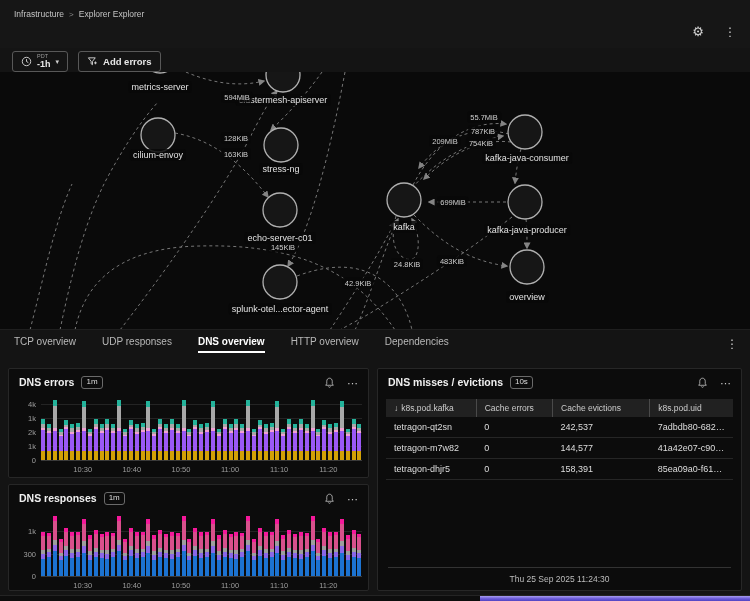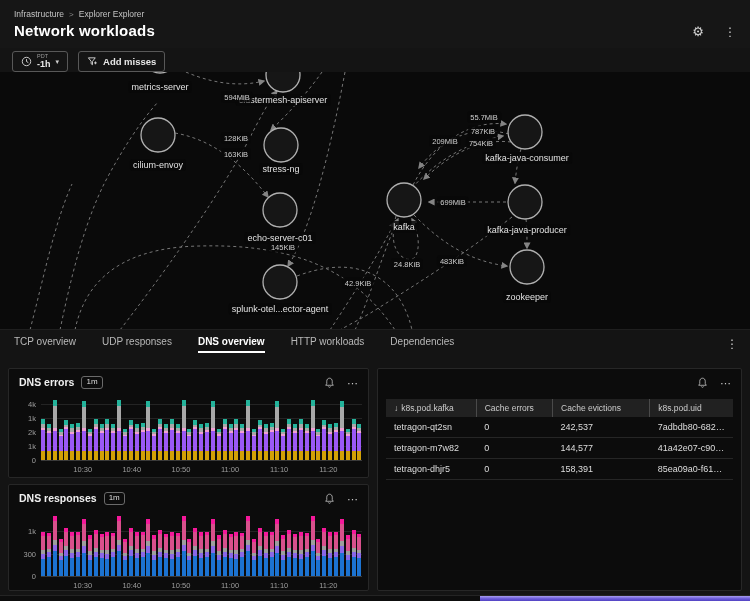--- a/index.html
+++ b/index.html
@@ -78,21 +78,20 @@
 </style>
 </head>
 <body>
 
 <div class="header">
   <div class="breadcrumb">
     <span>Infrastructure</span>
     <span class="sep">&gt;</span>
     <span>Explorer Explorer</span>
   </div>
-  <div class="page-title">Network workloads</div>
   <div class="hdr-icons">
     <span class="gear icon-btn">⚙</span>
     <span class="kebab-v icon-btn">⋮</span>
   </div>
 </div>
 
 <div class="toolbar">
   <div class="tbtn">
     <svg width="11" height="11" viewBox="0 0 12 12">
       <circle cx="6" cy="6" r="4.6" fill="none" stroke="#d8d8d8" stroke-width="1"></circle>
@@ -102,21 +101,21 @@
       <span class="time-zone">PDT</span>
       <span class="time-range">-1h</span>
     </span>
     <span class="caret">▾</span>
   </div>
   <div class="tbtn">
     <svg width="11" height="11" viewBox="0 0 12 12">
       <path d="M1.5 2 H9 L6 5.8 V9.5 L4.5 8.5 V5.8 Z" fill="none" stroke="#d8d8d8" stroke-width="1"></path>
       <path d="M9.2 6 v3 M7.7 7.5 h3" stroke="#d8d8d8" stroke-width="1"></path>
     </svg>
-    <span class="tbtn-label">Add misses</span>
+    <span class="tbtn-label">Add errors</span>
   </div>
 </div>
 
 <div class="graph-layer">
   <svg width="750" height="258" viewBox="0 0 750 258">
     <defs>
       <marker id="arr" viewBox="0 0 10 10" refX="8" refY="5" markerWidth="7" markerHeight="7" orient="auto-start-reverse">
         <path d="M0,0 L10,5 L0,10 z" fill="#9a9a9a"></path>
       </marker>
     </defs>
@@ -152,48 +151,48 @@
       <circle cx="280" cy="210" r="17"></circle>
       <circle cx="404" cy="128" r="17"></circle>
       <circle cx="525" cy="60" r="17"></circle>
       <circle cx="525" cy="130" r="17"></circle>
       <circle cx="527" cy="195" r="17"></circle>
     </g>
   </svg>
 
   <div class="node-label" style="left:160px; top:9px;">metrics-server</div>
   <div class="node-label" style="left:283px; top:22px;">clustermesh-apiserver</div>
-  <div class="node-label" style="left:158px; top:87px;">cilium-envoy</div>
+  <div class="node-label" style="left:158px; top:77px;">cilium-envoy</div>
   <div class="node-label" style="left:281px; top:91px;">stress-ng</div>
   <div class="node-label" style="left:280px; top:160px;">echo-server-c01</div>
   <div class="node-label" style="left:280px; top:231px;">splunk-otel...ector-agent</div>
   <div class="node-label" style="left:404px; top:149px;">kafka</div>
   <div class="node-label" style="left:527px; top:80px;">kafka-java-consumer</div>
   <div class="node-label" style="left:527px; top:152px;">kafka-java-producer</div>
-  <div class="node-label" style="left:527px; top:219px;">zookeeper</div>
+  <div class="node-label" style="left:527px; top:219px;">overview</div>
 
   <div class="edge-label" style="left:237px; top:25px;">594MiB</div>
   <div class="edge-label" style="left:236px; top:66px;">128KiB</div>
   <div class="edge-label" style="left:236px; top:82px;">163KiB</div>
   <div class="edge-label" style="left:484px; top:45px;">55.7MiB</div>
   <div class="edge-label" style="left:483px; top:59px;">787KiB</div>
   <div class="edge-label" style="left:445px; top:69px;">209MiB</div>
   <div class="edge-label" style="left:481px; top:71px;">754KiB</div>
   <div class="edge-label" style="left:453px; top:130px;">699MiB</div>
   <div class="edge-label" style="left:407px; top:192px;">24.8KiB</div>
   <div class="edge-label" style="left:452px; top:189px;">483KiB</div>
   <div class="edge-label" style="left:283px; top:175px;">145KiB</div>
   <div class="edge-label" style="left:358px; top:211px;">42.9KiB</div>
 </div>
 
 <div class="tabs">
   <span class="tab">TCP overview</span>
   <span class="tab">UDP responses</span>
   <span class="tab active">DNS overview</span>
-  <span class="tab">HTTP workloads</span>
+  <span class="tab">HTTP overview</span>
   <span class="tab">Dependencies</span>
   <span class="tabs-kebab">⋮</span>
 </div>
 
 <div class="panel" style="left:8px; top:368px; width:361px; height:110px;">
   <div class="panel-hd">
     <span class="panel-title">DNS errors</span>
     <span class="badge">1m</span>
   </div>
   <div class="panel-icons">
@@ -1029,20 +1028,24 @@
         <div class="xtick" style="left: 90.843px;">10:40</div>
         <div class="xtick" style="left: 139.956px;">10:50</div>
         <div class="xtick" style="left: 189.069px;">11:00</div>
         <div class="xtick" style="left: 238.182px;">11:10</div>
         <div class="xtick" style="left: 287.295px;">11:20</div>
       </div>
   </div>
 </div>
 
 <div class="panel" style="left:377px; top:368px; width:365px; height:223px;">
+  <div class="panel-hd">
+    <span class="panel-title">DNS misses / evictions</span>
+    <span class="badge">10s</span>
+  </div>
   <div class="panel-icons">
     <svg width="11" height="12" viewBox="0 0 16 17" class="icon-btn">
       <path d="M8 1.5 C5.4 1.5 4 3.6 4 6 L4 9.5 L2.5 11.8 L13.5 11.8 L12 9.5 L12 6 C12 3.6 10.6 1.5 8 1.5 Z" fill="none" stroke="#d0d0d0" stroke-width="1.1"></path>
       <path d="M6.3 13.5 A1.8 1.8 0 0 0 9.7 13.5" fill="none" stroke="#d0d0d0" stroke-width="1.1"></path>
     </svg>
     <span class="kebab-h">⋯</span>
   </div>
   <div class="table-wrap">
     <table>
       <colgroup>
@@ -1074,17 +1077,18 @@
           </tr>
           <tr>
             <td>tetragon-dhjr5</td>
             <td>0</td>
             <td>158,391</td>
             <td>85ea09a0-f618-44e1-8...</td>
           </tr>
         </tbody>
     </table>
   </div>
+  <div class="tbl-footer">Thu 25 Sep 2025 11:24:30</div>
 </div>
 
 <div class="bottom-strip">
   <div class="win-edge"></div>
 </div>
 
 </body></html>

